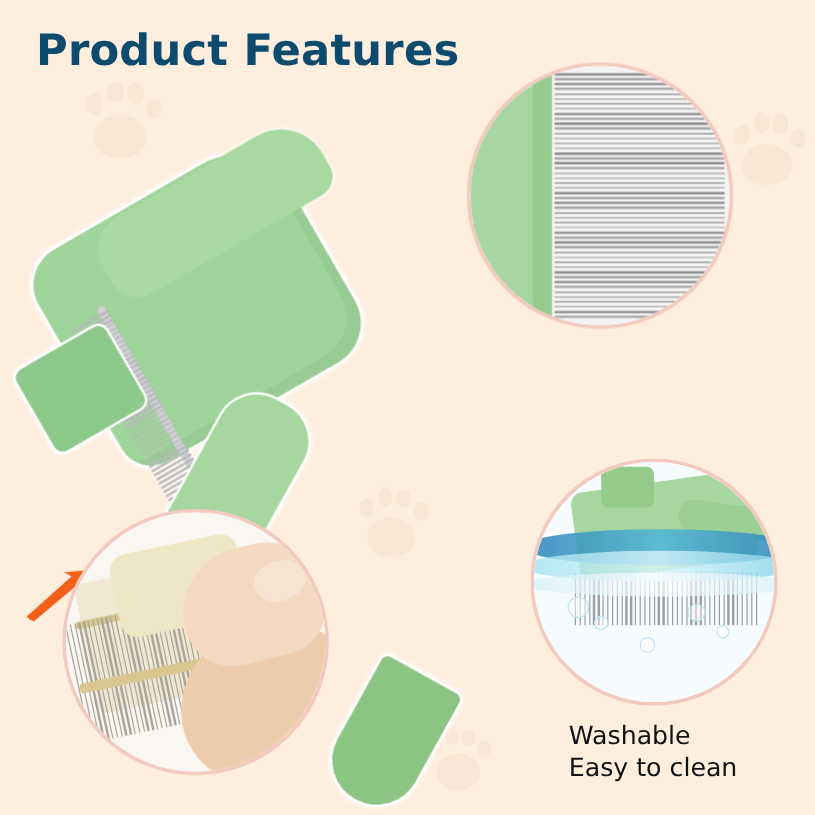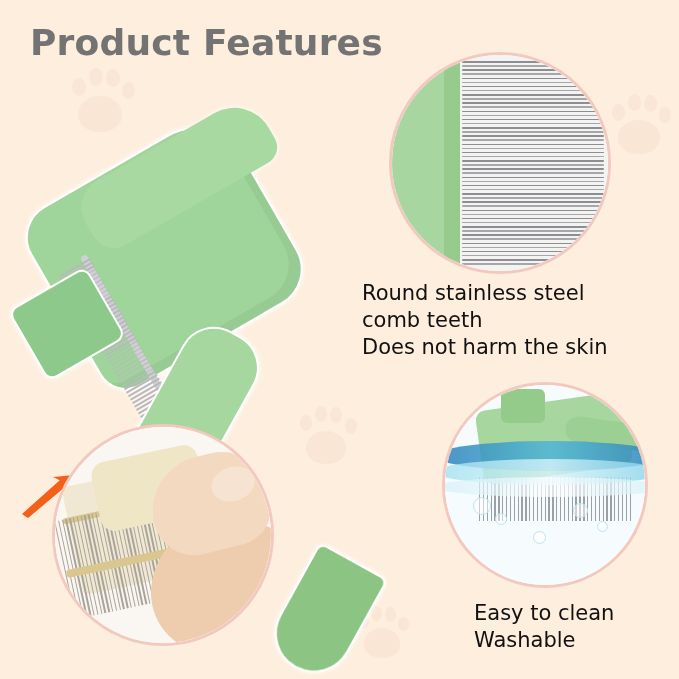--- a/index.html
+++ b/index.html
@@ -15,21 +15,21 @@
   
   .paw{position:absolute;opacity:.55;}
   .paw .pad{position:absolute;background:#f8e0cf;border-radius:50%;}
 
   
   .title{
     position:absolute;
     left:30px;top:22px;
     font-size:36px;
     font-weight:bold;
-    color:#737373;
+    color:#0c4a6e;
     letter-spacing:.2px;
     font-family:"DejaVu Sans", sans-serif;
   }
 
   
   .brush-wrap{position:absolute;left:14px;top:118px;width:470px;height:490px;}
 
   .brush-shadow{
     position:absolute;left:0;top:0;width:470px;height:490px;
     filter:drop-shadow(0 0 3px rgba(255,255,255,.95));
@@ -333,25 +333,20 @@
         <i></i>
         <i></i>
         <i></i>
         <i></i>
         <i></i>
         <i></i>
         <i></i>
         <i></i>
     </div>
   </div>
-  <div class="cap cap-teeth">
-    <div>Round stainless steel</div>
-    <div>comb teeth</div>
-    <div>Does not harm the skin</div>
-  </div>
 
   <div class="circle c-hand">
     <div class="h-bg"></div>
     <div class="h-comb"></div>
     <div class="h-bar"></div>
     <div class="h-teeth">
       <i></i>
         <i></i>
         <i></i>
         <i></i>
@@ -449,17 +444,17 @@
     <div class="w-wave" style="top:56px;background:linear-gradient(90deg,#2a7fb8,#4fb5d8,#2a7fb8);opacity:.85;"></div>
     <div class="w-wave" style="top:74px;height:26px;background:linear-gradient(90deg,#9fe0ef,#d8f3fa,#7fd0e8);opacity:.8;"></div>
     <div class="w-wave" style="top:92px;height:20px;background:linear-gradient(90deg,#cfeef8,#ffffff,#cfeef8);opacity:.7;"></div>
     <div class="w-bubble" style="left:28px;top:112px;width:16px;height:16px;"></div>
     <div class="w-bubble" style="left:50px;top:128px;width:10px;height:10px;"></div>
     <div class="w-bubble" style="left:128px;top:118px;width:13px;height:13px;"></div>
     <div class="w-bubble" style="left:152px;top:136px;width:9px;height:9px;"></div>
     <div class="w-bubble" style="left:88px;top:146px;width:11px;height:11px;"></div>
   </div>
   <div class="cap cap-wash">
+    <div>Washable</div>
     <div>Easy to clean</div>
-    <div>Washable</div>
   </div>
 
 </div>
 
 </body></html>

